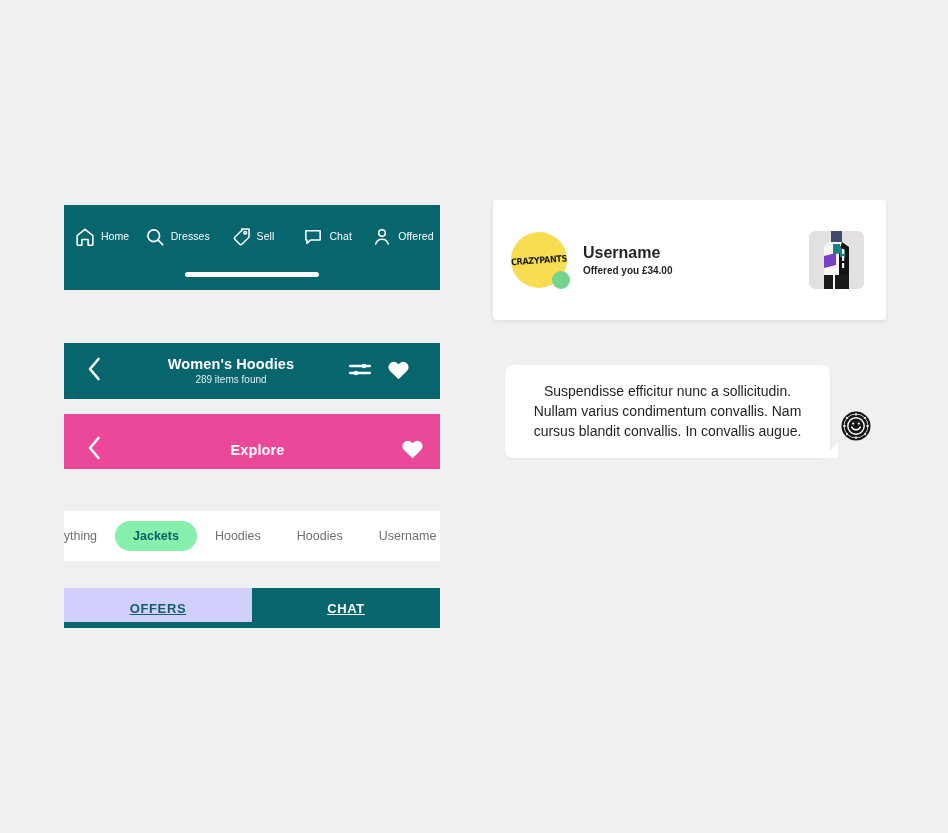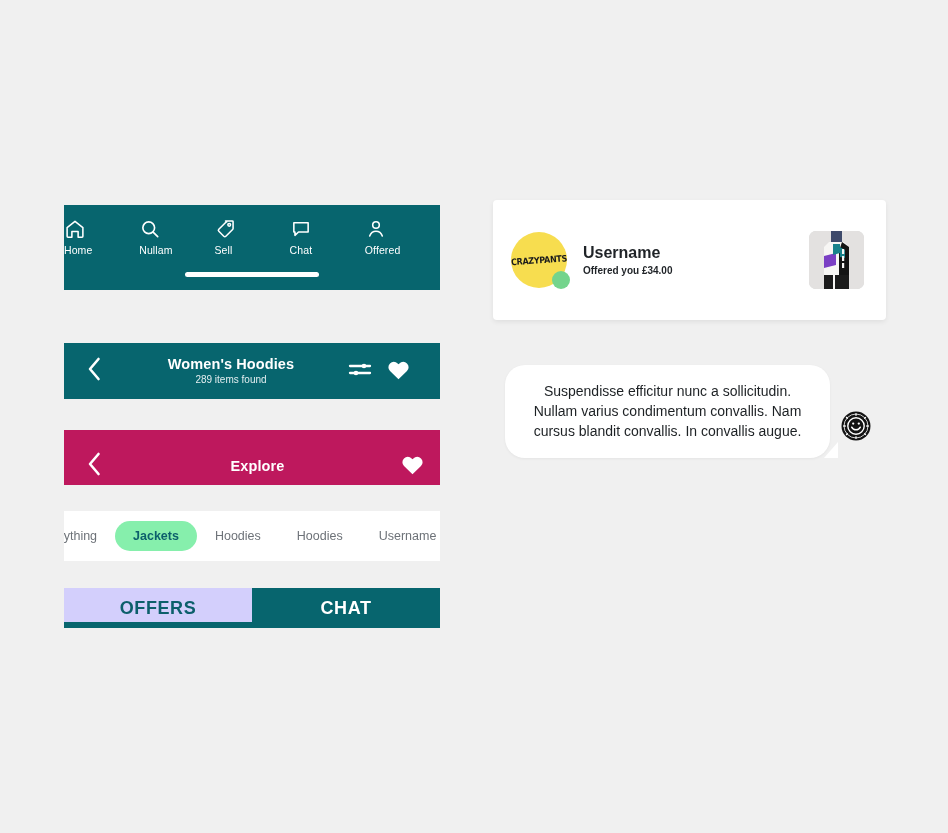--- a/index.html
+++ b/index.html
@@ -29,22 +29,22 @@
     box-sizing: border-box;
   }
   .nav-items {
     display: flex;
     height: 63px;
     align-items: center;
   }
   .nav-item {
     flex: 1 1 0;
     display: flex;
-    flex-direction: column;
-    align-items: flex-start;
+    flex-direction: row;
+    align-items: center;
     justify-content: center;
     gap: 5px;
     color: #ffffff;
     cursor: pointer;
   }
   .nav-icon { width: 22px; height: 22px; display: block; }
   .nav-icon svg { width: 22px; height: 22px; display: block; }
   .nav-label {
     font-size: 10.5px;
     color: #ffffff;
@@ -102,23 +102,23 @@
     display: flex;
     align-items: center;
     gap: 14px;
     padding-right: 2px;
   }
   .tb-actions .ic { cursor: pointer; display: block; }
 
   
   .explorebar {
     position: absolute;
-    left: 0; top: 430px;
+    left: 0; top: 414px;
     width: 376px; height: 55px;
-    background: #be185d;
+    background: #ec4899;
     display: flex;
     align-items: center;
     box-sizing: border-box;
     padding: 17px 16px 0 10px;
   }
   .ex-center {
     flex: 1 1 auto;
     text-align: center;
     color: #ffffff;
     font-size: 14.5px;
@@ -160,25 +160,26 @@
     left: 0; top: 588px;
     width: 376px; height: 40px;
     display: flex;
     box-sizing: border-box;
   }
   .tab {
     flex: 1 1 0;
     display: flex;
     align-items: center;
     justify-content: center;
-    font-size: 18px;
+    font-size: 13px;
     font-weight: bold;
     letter-spacing: .6px;
     cursor: pointer;
     box-sizing: border-box;
+    text-decoration: underline;
   }
   .tab.is-active { background: #d3cffc; color: #0c5f6b; }
   .tab.is-inactive { background: #07656e; color: #ffffff; }
   .tab-underline {
     position: absolute;
     left: 0; top: 622px;
     width: 188px; height: 6px;
     background: #07656e;
   }
 
@@ -255,21 +256,21 @@
   
   .msg-row {
     position: absolute;
     display: flex;
     align-items: flex-end;
   }
   .msg-in { left: 12px; top: 365px; width: 381px; }
   .bubble {
     position: relative;
     box-sizing: border-box;
-    border-radius: 20px;
+    border-radius: 8px;
     font-size: 14px;
     line-height: 1.42;
   }
   .bubble-in {
     width: 325px;
     background: #ffffff;
     color: #1d2124;
     padding: 17px 17px 16px;
     text-align: center;
     box-shadow: 0 1px 3px rgba(0,0,0,.05);
@@ -310,21 +311,21 @@
           <span class="nav-label">Home</span>
         </div>
 
         <div class="nav-item">
           <span class="nav-icon">
             <svg viewBox="0 0 24 24" fill="none" stroke="#ffffff" stroke-width="1.8" stroke-linecap="round">
               <circle cx="10.6" cy="10.6" r="6.4"></circle>
                 <line x1="15.4" y1="15.4" x2="20.4" y2="20.4"></line>
             </svg>
           </span>
-          <span class="nav-label">Nullam</span>
+          <span class="nav-label">Dresses</span>
         </div>
 
         <div class="nav-item">
           <span class="nav-icon">
             <svg viewBox="0 0 24 24" fill="none" stroke="#ffffff" stroke-width="1.7" stroke-linejoin="round">
               <path d="M12.6 3.2H20a.8.8 0 0 1 .8.8v7.4a1.6 1.6 0 0 1-.47 1.13l-7.4 7.4a1.6 1.6 0 0 1-2.26 0l-5.4-5.4a1.6 1.6 0 0 1 0-2.26l7.4-7.4a1.6 1.6 0 0 1 1.13-.47z"></path>
               <circle cx="16.6" cy="7.4" r="1.5"></circle>
             </svg>
           </span>
           <span class="nav-label">Sell</span>

